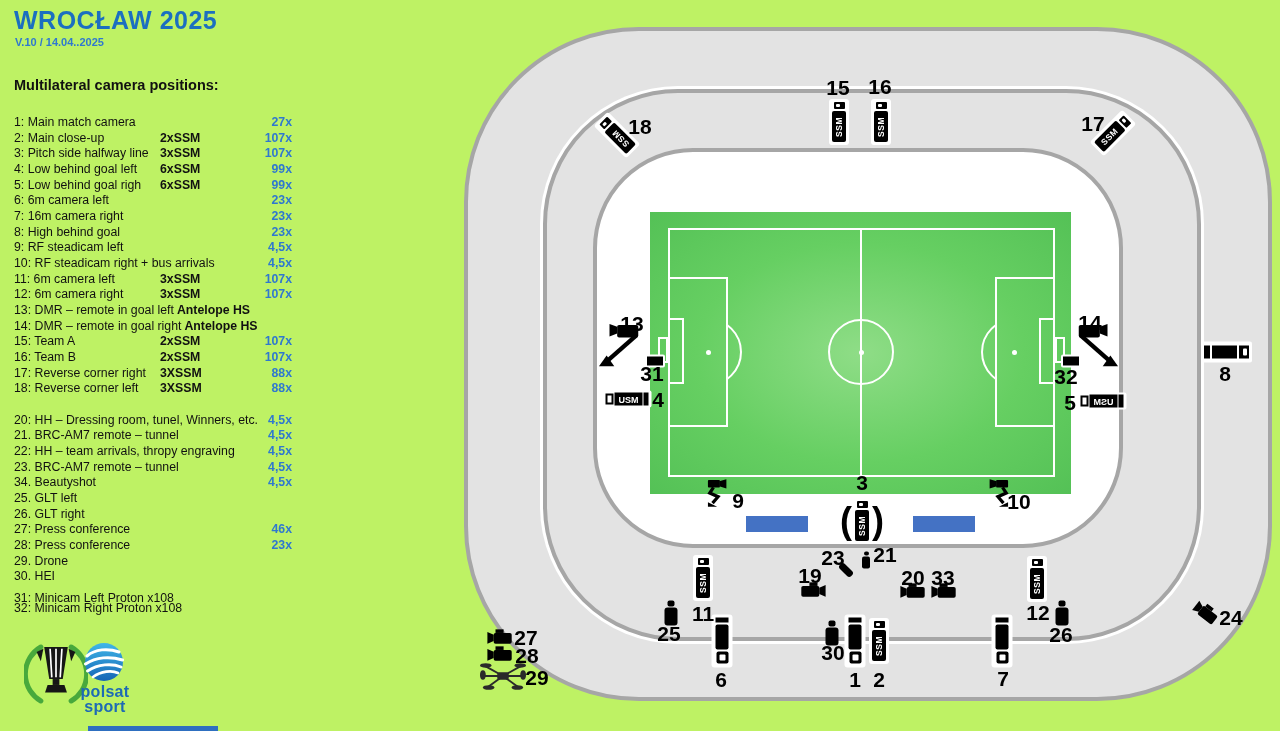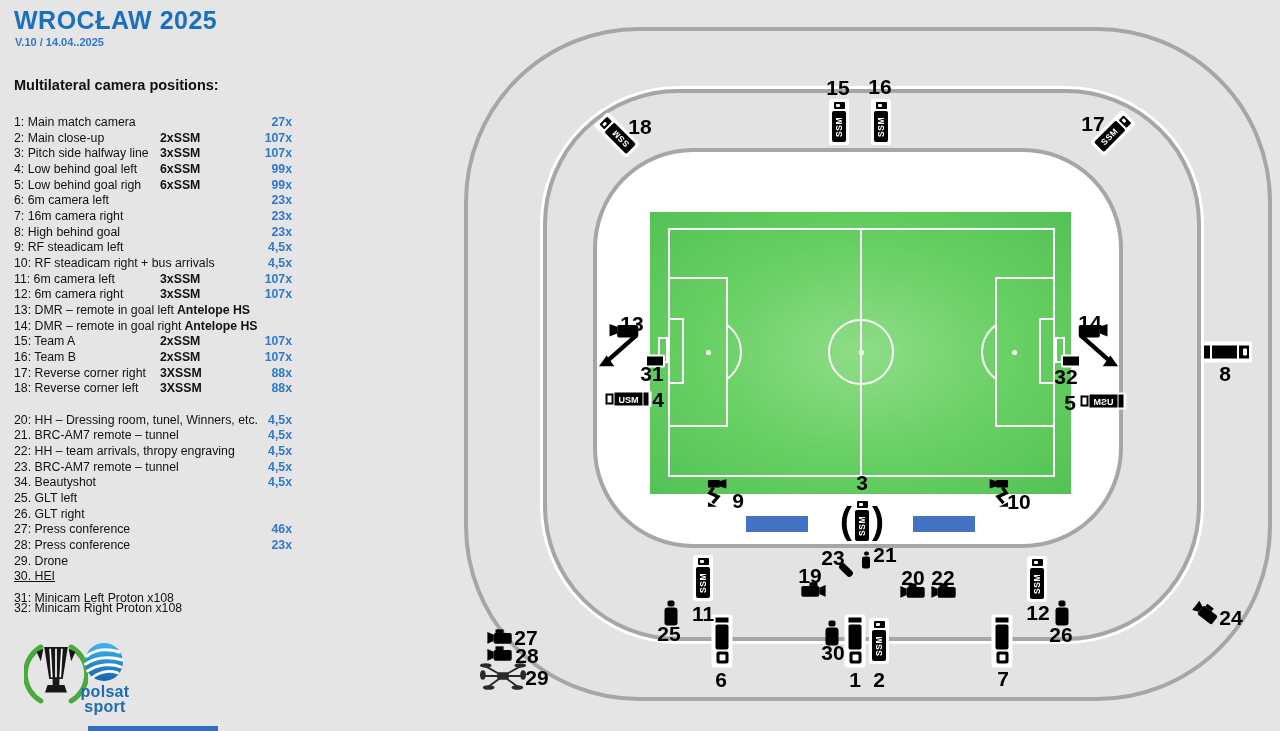--- a/index.html
+++ b/index.html
@@ -1,17 +1,17 @@
 <!DOCTYPE html>
 <html><head>
 <meta charset="utf-8">
 <style>
   html,body{margin:0;padding:0;width:1280px;height:731px;overflow:hidden;background:#fff;
             font-family:"Liberation Sans","DejaVu Sans",sans-serif;}
-  #scene{position:relative;width:1280px;height:731px;background:#e5e5e5;}
+  #scene{position:relative;width:1280px;height:731px;background:#bef264;}
 
   
   .title{position:absolute;left:14px;top:6px;font-size:25px;font-weight:bold;color:#1b6fc0;letter-spacing:.5px;}
   .version{position:absolute;left:15px;top:36px;font-size:11px;font-weight:bold;color:#2f78cf;}
   .list-heading{position:absolute;left:14px;top:77px;font-size:14.5px;font-weight:bold;color:#111;}
   #camera-list{position:absolute;left:0;top:0;width:380px;height:731px;}
   .lrow{position:absolute;left:14px;height:15px;font-size:12.3px;color:#111;white-space:nowrap;}
   .lrow .rname b{font-weight:bold;}
   .lrow .rspec{position:absolute;left:146px;top:0;font-weight:bold;}
   .lrow .rval{position:absolute;left:196px;top:0;width:82px;text-align:right;font-weight:bold;color:#2f78cf;}
@@ -116,21 +116,21 @@
       <div class="lrow" style="top: 412.73px;"><span class="rname">20: HH – Dressing room, tunel, Winners, etc.</span><span class="rval">4,5x</span></div>
       <div class="lrow" style="top: 428.4px;"><span class="rname">21. BRC-AM7 remote – tunnel</span><span class="rval">4,5x</span></div>
       <div class="lrow" style="top: 444.07px;"><span class="rname">22: HH – team arrivals, thropy engraving</span><span class="rval">4,5x</span></div>
       <div class="lrow" style="top: 459.74px;"><span class="rname">23. BRC-AM7 remote – tunnel</span><span class="rval">4,5x</span></div>
       <div class="lrow" style="top: 475.41px;"><span class="rname">34. Beautyshot</span><span class="rval">4,5x</span></div>
       <div class="lrow" style="top: 491.08px;"><span class="rname">25. GLT left</span></div>
       <div class="lrow" style="top: 506.75px;"><span class="rname">26. GLT right</span></div>
       <div class="lrow" style="top: 522.42px;"><span class="rname">27: Press conference</span><span class="rval">46x</span></div>
       <div class="lrow" style="top: 538.09px;"><span class="rname">28: Press conference</span><span class="rval">23x</span></div>
       <div class="lrow" style="top: 553.76px;"><span class="rname">29. Drone</span></div>
-      <div class="lrow" style="top: 569.43px; text-decoration: underline;"><span class="rname">30. HEI</span></div>
+      <div class="lrow" style="top: 569.43px;"><span class="rname">30. HEI</span></div>
       <div class="lrow" style="top: 591px;"><span class="rname">31: Minicam Left Proton x108</span></div>
       <div class="lrow" style="top: 600.77px;"><span class="rname">32: Minicam Right Proton x108</span></div>
     </div>
 
   <div class="ring" id="ring1"></div>
   <div class="ring" id="ring2"></div>
   <div class="ring" id="bowl"></div>
 
   <div id="pitch">
     <div class="wl" style="left:18px;top:16px;width:387px;height:249px;"></div>
@@ -377,21 +377,21 @@
         </div>
       </div>
       <div class="mlabel" style="left: 885px; top: 555px;">21</div>
       <div class="marker" style="left: 944px; top: 593px;">
         <div><svg width="27" height="16" viewBox="0 0 30 17">
             <rect x="10" y="0" width="9" height="4" fill="#000"></rect>
             <rect x="8" y="4" width="20" height="12" rx="2" fill="#000"></rect>
             <path d="M8 6 L1 3 L1 16 L8 13 Z" fill="#000"></path>
           </svg></div>
       </div>
-      <div class="mlabel" style="left: 943px; top: 578px;">22</div>
+      <div class="mlabel" style="left: 943px; top: 578px;">33</div>
       <div class="marker" style="left: 846px; top: 570px;">
         <div>
           <div class="pilld"></div>
         </div>
       </div>
       <div class="mlabel" style="left: 833px; top: 558px;">23</div>
       <div class="marker" style="left: 1205px; top: 614px;">
         <div style="transform: rotate(38deg);"><svg width="27" height="16" viewBox="0 0 30 17">
             <rect x="10" y="0" width="9" height="4" fill="#000"></rect>
             <rect x="8" y="4" width="20" height="12" rx="2" fill="#000"></rect>

